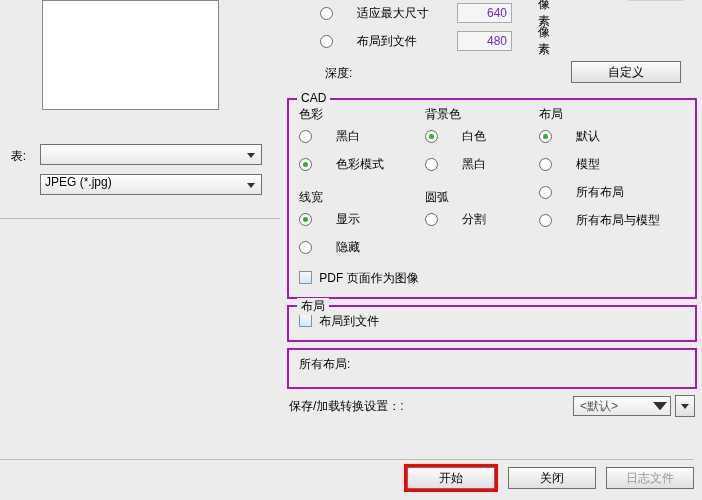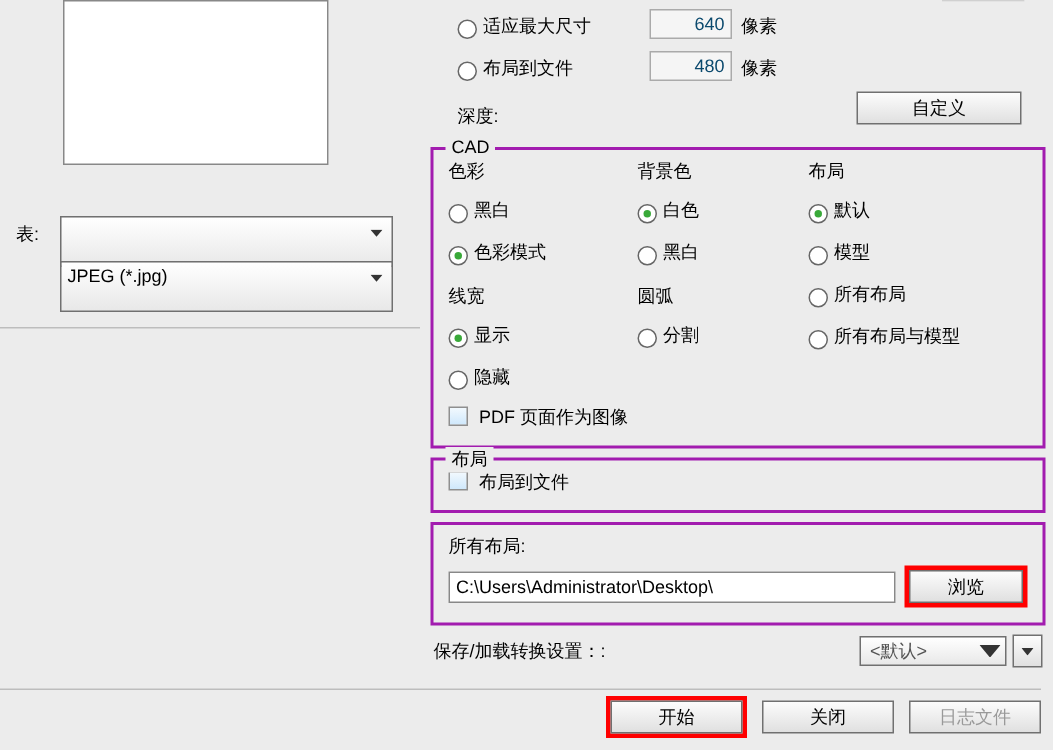--- a/index.html
+++ b/index.html
@@ -18,48 +18,48 @@
     position: absolute; left: 0; top: 0; width: 280px; height: 230px;
   }
   .preview-box {
     position: absolute; left: 42px; top: 0; width: 177px; height: 110px;
     background: #fff; border: 1px solid #888;
   }
   .table-label { position: absolute; left: -4px; top: 148px; text-align:right; width:30px; }
   .drop {
     position: absolute; left: 40px; width: 222px; height: 21px;
     background: linear-gradient(#fff,#e8e8e8);
-    border: 1px solid #707070; display:flex; align-items:flex-end;
-    padding: 16px 4px;
+    border: 1px solid #707070; display:flex; align-items:flex-start;
+    padding: 0 4px;
   }
   .drop .arrow {
     position:absolute; right:3px; top:3px;
     width:14px; height:14px; display:flex; align-items:center; justify-content:center;
   }
   .drop .arrow svg { width:8px; height:5px; }
   .drop1 { top: 144px; }
   .drop2 { top: 174px; }
 
   .right-col {
     position: absolute; left: 287px; top: 0; width: 410px; height: 500px;
   }
 
-  .field-row { display:flex; align-items:flex-end; height:26px; margin-bottom:2px; }
+  .field-row { display:flex; align-items:center; height:26px; margin-bottom:2px;gap:20px; }
   .radio-sm {
     width:13px; height:13px; border:1px solid #666; border-radius:50%;
     background:#fff; margin-right:4px; position:relative; flex-shrink:0;
   }
   .radio-sm.checked::after {
     content:''; position:absolute; left:3px; top:3px; width:5px; height:5px;
     border-radius:50%; background:#39a939;
   }
   .txtin {
     width:55px; height:20px; border:1px solid #aaa; background:#f5f5f5;
     font-size:12px; padding:0 4px; text-align:right; margin:0 6px;
-    color:#0c4a6e;
+    color:#6d28d9;
   }
   .txtin.wh { background:#fff; color:#000; text-align:left; }
 
   .seg-label { width:100px; margin-right: 10px; }
   .depth-drop {
     height:21px; width:106px; border:1px solid #707070;
     background:linear-gradient(#fff,#e8e8e8);
     display:flex; align-items:center; padding:0 6px; position:relative;
   }
   .depth-drop .arrow {
@@ -270,28 +270,20 @@
     <div class="frame">
       <span class="frame-title">布局</span>
       <div>
         <span class="chk"></span>
         <span>布局到文件</span>
       </div>
     </div>
 
     <div class="frame">
       <div style="margin-bottom:4px;">所有布局:</div>
-      <div class="output-path">
-        <input class="txtin wh" style="width: auto; flex: 1 1 0%; height: 21px; margin: 0px;" value="C:\Users\Administrator\Desktop\">
-        <span class="redbox">
-          <span class="btn" style="width:76px;">
-            <span>浏览</span>
-          </span>
-        </span>
-      </div>
     </div>
 
     <div style="display:flex; align-items:center; justify-content:space-between; margin-top:6px; padding:0 2px;">
       <span>保存/加载转换设置：:</span>
       <div style="display:flex; gap:4px; align-items:center;">
         <div class="mini-drop">
           <span>&lt;默认&gt;</span>
           <span class="arrow">
               <svg viewBox="0 0 10 6">
                 <path d="M0 0 L5 6 L10 0 Z" fill="#333"></path>

